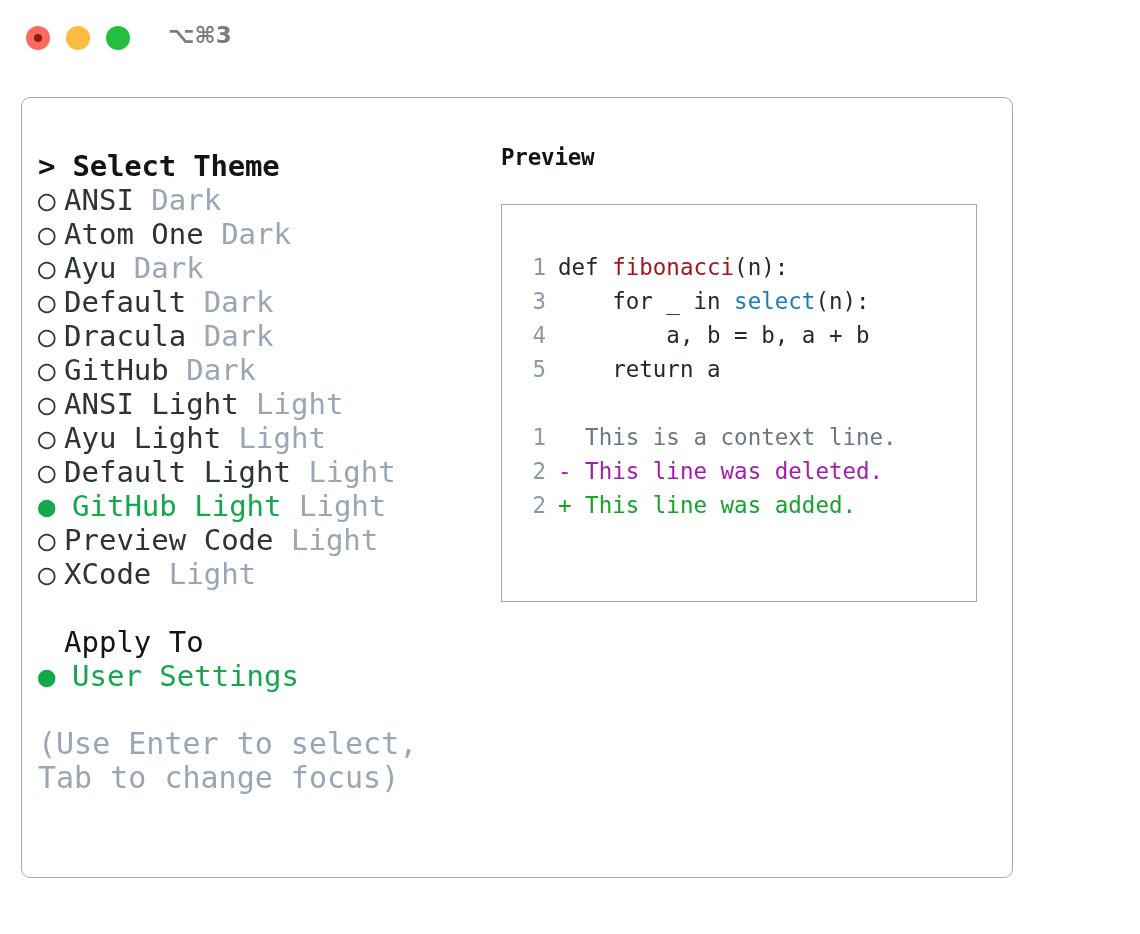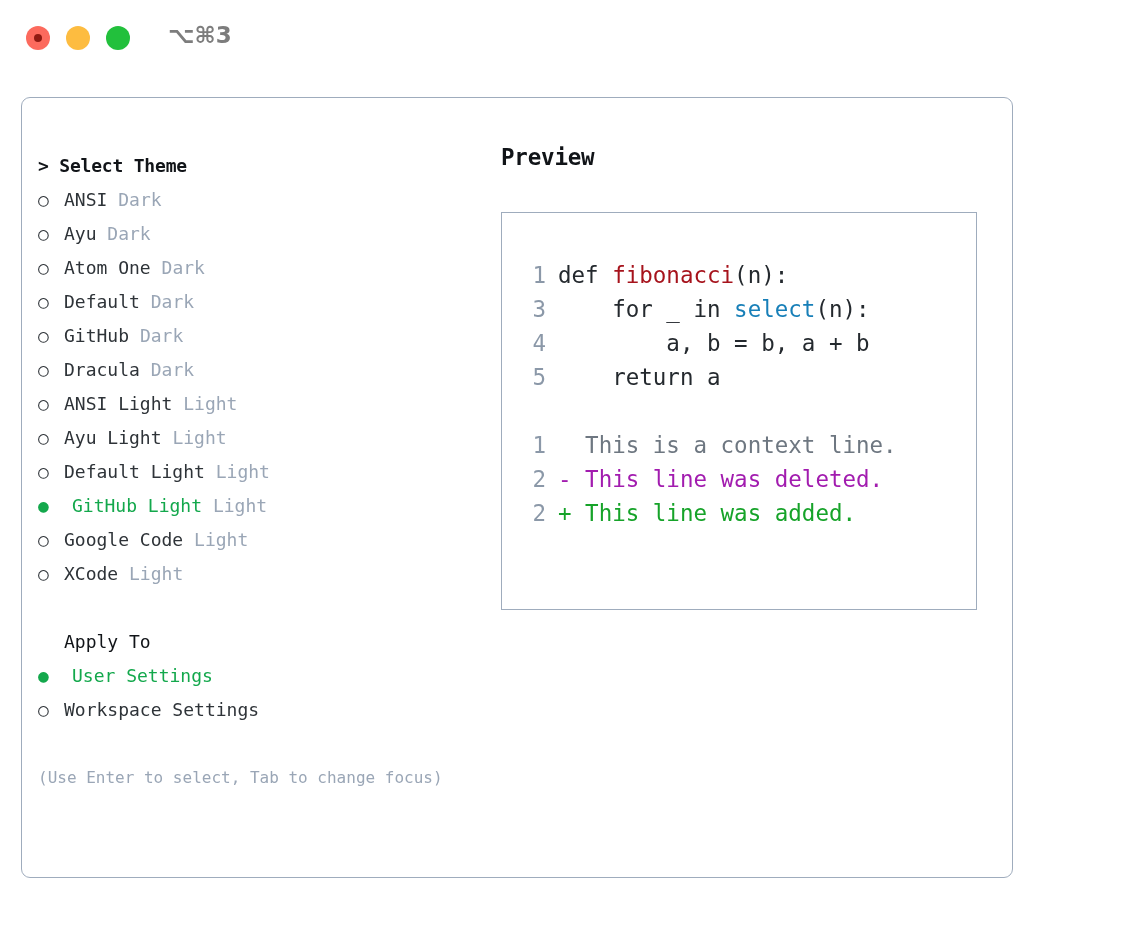--- a/index.html
+++ b/index.html
@@ -76,21 +76,21 @@
   
   #left-col {
     position: absolute;
     left: 16px;
     top: 51px;
     width: 440px;
   }
   .line {
     height: 34px;
     line-height: 34px;
-    font-size: 18px;
+    font-size: 29px;
     white-space: pre;
     color: #2e3338;
   }
   #select-theme-header {
     font-weight: 700;
     color: #111418;
     letter-spacing: -0.2px;
   }
   .marker {
     display: inline-block;
@@ -101,21 +101,21 @@
   .item-label.sel { color: #13a84c; margin-left: 8px; }
   .tag {
     color: #9aa6b6;
   }
   #apply-to-header {
     padding-left: 26px;
     color: #111418;
   }
   #hint {
     margin-top: 34px;
-    font-size: 16px;
+    font-size: 30px;
     line-height: 34px;
     color: #9aa6b6;
     width: 420px;
     white-space: normal;
   }
   .spacer { height: 34px; }
 
   
   #right-col {
     position: absolute;
@@ -124,21 +124,21 @@
     width: 500px;
   }
   #preview-title {
     font-size: 22.5px;
     line-height: 34px;
     font-weight: 700;
     color: #111418;
     letter-spacing: -0.2px;
   }
   #preview-box {
-    margin-top: 38px;
+    margin-top: 30px;
     width: 476px;
     height: 398px;
     border: 1px solid #9facbd;
     box-sizing: border-box;
     background: #ffffff;
     position: relative;
   }
   #code-area {
     position: absolute;
     left: 14px;
@@ -179,37 +179,36 @@
     <div class="dot" id="dot-max"></div>
     <div id="shortcut">⌥⌘3</div>
   </div>
 
   <div id="panel">
 
     <div id="left-col">
       <div class="line" id="select-theme-header">&gt; Select Theme</div>
       <div id="theme-items">
           <div class="line"><span class="marker">○</span><span class="item-label">ANSI</span> <span class="tag">Dark</span></div>
+          <div class="line"><span class="marker">○</span><span class="item-label">Atom One</span> <span class="tag">Dark</span></div>
           <div class="line"><span class="marker">○</span><span class="item-label">Ayu</span> <span class="tag">Dark</span></div>
-          <div class="line"><span class="marker">○</span><span class="item-label">Atom One</span> <span class="tag">Dark</span></div>
           <div class="line"><span class="marker">○</span><span class="item-label">Default</span> <span class="tag">Dark</span></div>
+          <div class="line"><span class="marker">○</span><span class="item-label">Dracula</span> <span class="tag">Dark</span></div>
           <div class="line"><span class="marker">○</span><span class="item-label">GitHub</span> <span class="tag">Dark</span></div>
-          <div class="line"><span class="marker">○</span><span class="item-label">Dracula</span> <span class="tag">Dark</span></div>
           <div class="line"><span class="marker">○</span><span class="item-label">ANSI Light</span> <span class="tag">Light</span></div>
           <div class="line"><span class="marker">○</span><span class="item-label">Ayu Light</span> <span class="tag">Light</span></div>
           <div class="line"><span class="marker">○</span><span class="item-label">Default Light</span> <span class="tag">Light</span></div>
           <div class="line"><span class="marker sel">●</span><span class="item-label sel">GitHub Light</span> <span class="tag">Light</span></div>
-          <div class="line"><span class="marker">○</span><span class="item-label">Google Code</span> <span class="tag">Light</span></div>
+          <div class="line"><span class="marker">○</span><span class="item-label">Preview Code</span> <span class="tag">Light</span></div>
           <div class="line"><span class="marker">○</span><span class="item-label">XCode</span> <span class="tag">Light</span></div>
         </div>
       <div class="spacer"></div>
       <div class="line" id="apply-to-header">Apply To</div>
       <div id="apply-items">
           <div class="line"><span class="marker sel">●</span><span class="item-label sel">User Settings</span></div>
-          <div class="line"><span class="marker">○</span><span class="item-label">Workspace Settings</span></div>
         </div>
       <div id="hint">(Use Enter to select, Tab to change focus)</div>
     </div>
 
     <div id="right-col">
       <div id="preview-title">Preview</div>
       <div id="preview-box">
         <div id="code-area">
           <div id="code-lines">
               <div class="code-line"><span class="ln">1</span><span>def </span><span class="kw-fn">fibonacci</span><span>(n):</span></div>

